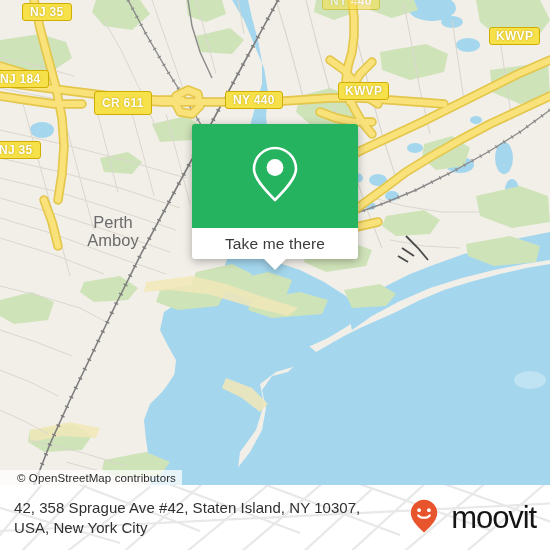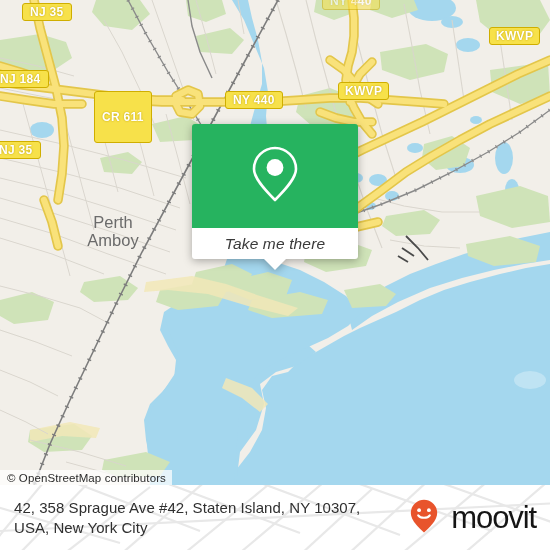--- a/index.html
+++ b/index.html
@@ -11,31 +11,30 @@
   #page{position:relative;width:550px;height:550px;overflow:hidden;background:#fff;}
 
   
   #map{position:absolute;left:0;top:0;width:550px;height:485px;overflow:hidden;background:#eeeae4;}
   #map svg{display:block;width:550px;height:485px;}
 
   
   .attrib{
     position:absolute;left:0;top:470px;z-index:40;
     background:rgba(255,255,255,.72);
-    padding:2px 6px 3px 7px;
+    padding:2px 6px 3px 17px;
     font-size:11.5px;color:#2b2b2b;letter-spacing:.1px;
     line-height:13px;white-space:nowrap;
   }
 
   
   #card{
     position:absolute;left:192px;top:124px;width:166px;z-index:60;
     border-radius:3px;overflow:visible;
     filter:drop-shadow(0 2px 4px rgba(0,0,0,.30));
-    font-style:italic;
   }
   #card-green{
     background:#26b35f;height:104px;border-radius:3px 3px 0 0;
     display:flex;align-items:center;justify-content:center;
   }
   #card-white{
     background:#fff;height:31px;border-radius:0 0 3px 3px;
     display:flex;align-items:center;justify-content:center;
     position:relative;
   }
@@ -283,21 +282,21 @@
 
     <div style="position:absolute;left:-8px;top:70px;background:#f7e14a;border:1.6px solid #cfae00;
                 border-radius:3px;padding:1px 7px;font-size:12px;font-weight:bold;color:#fff;
                 text-shadow:0 0 2px #b99c00;letter-spacing:.3px;">NJ 184</div>
 
     <div style="position:absolute;left:-9px;top:141px;background:#f7e14a;border:1.6px solid #cfae00;
                 border-radius:3px;padding:1px 7px;font-size:12px;font-weight:bold;color:#fff;
                 text-shadow:0 0 2px #b99c00;letter-spacing:.3px;">NJ 35</div>
 
     <div style="position:absolute;left:94px;top:91px;background:#f7e14a;border:1.6px solid #cfae00;
-                border-radius:3px;padding:18px 7px;font-size:12px;font-weight:bold;color:#fff;
+                border-radius:3px;padding:4px 7px;font-size:12px;font-weight:bold;color:#fff;
                 text-shadow:0 0 2px #b99c00;letter-spacing:.3px;">CR 611</div>
 
     <div style="position:absolute;left:225px;top:91px;background:#f7e14a;border:1.6px solid #cfae00;
                 border-radius:3px;padding:1px 7px;font-size:12px;font-weight:bold;color:#fff;
                 text-shadow:0 0 2px #b99c00;letter-spacing:.3px;">NY 440</div>
 
     <div style="position:absolute;left:322px;top:-8px;background:#f7e14a;border:1.6px solid #cfae00;
                 border-radius:3px;padding:1px 7px;font-size:12px;font-weight:bold;color:#fff;
                 text-shadow:0 0 2px #b99c00;letter-spacing:.3px;opacity:.55;">NY 440</div>
 

